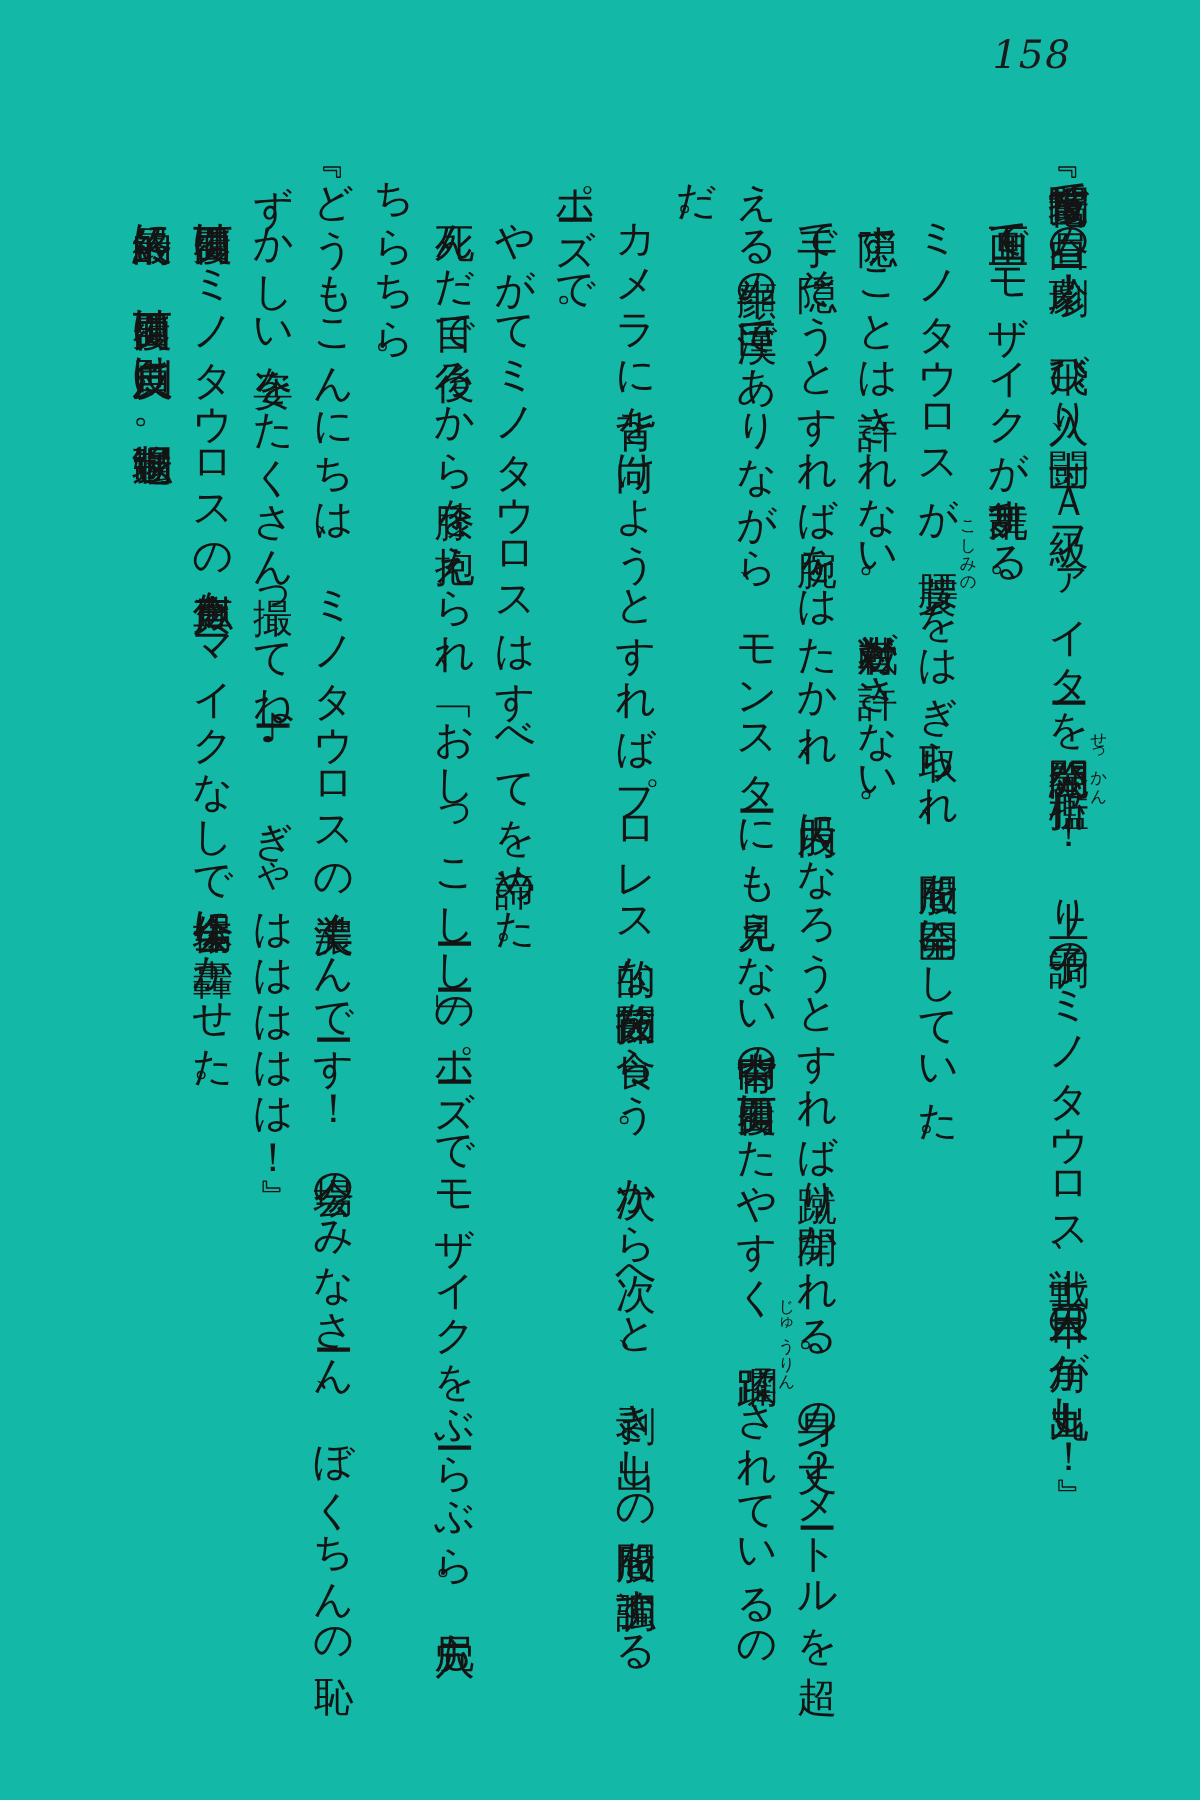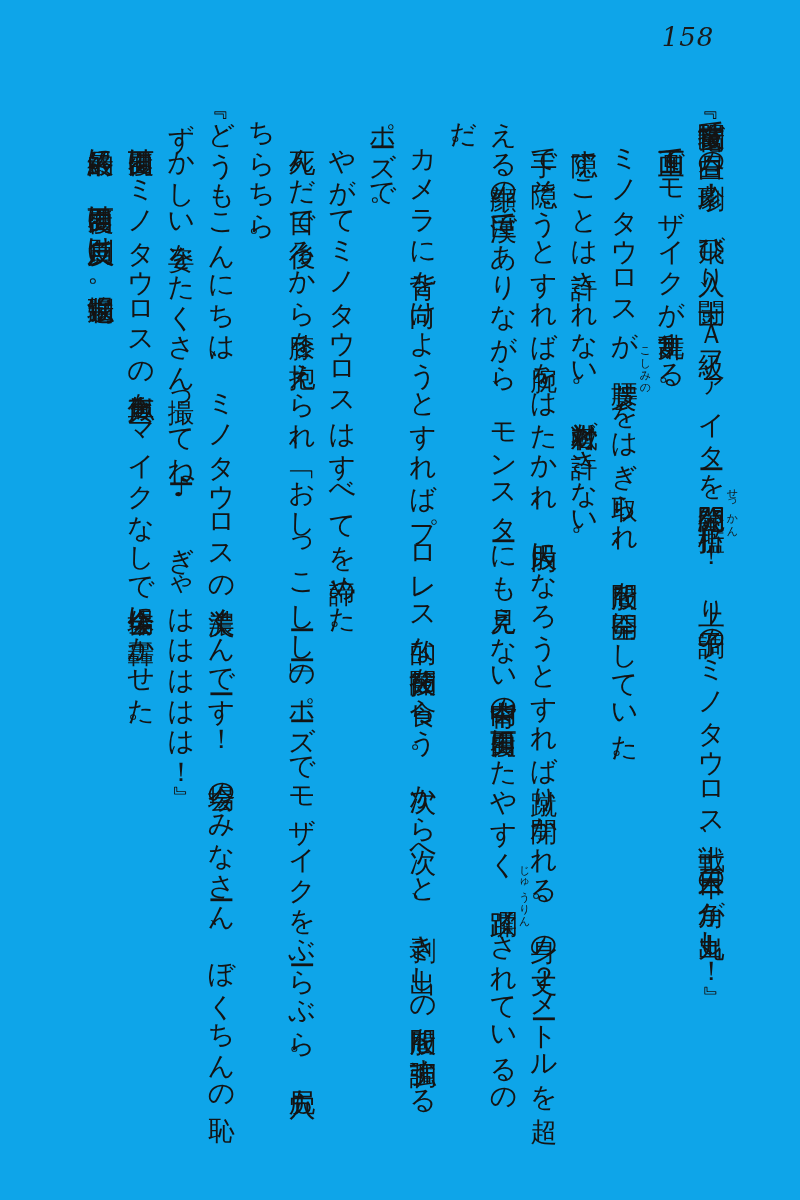--- a/index.html
+++ b/index.html
@@ -4,21 +4,21 @@
 <style>
   html, body {
     margin: 0;
     padding: 0;
     background: #ffffff;
   }
   .page {
     position: relative;
     width: 800px;
     height: 1200px;
-    background: #0ea5e9;
+    background: #14b8a6;
     color: #161616;
     font-family: "DejaVu Serif", "Liberation Serif", serif;
     overflow: hidden;
   }
   .page-number {
     position: absolute;
     top: 22px;
     left: 646px;
     width: 84px;
     text-align: center;

